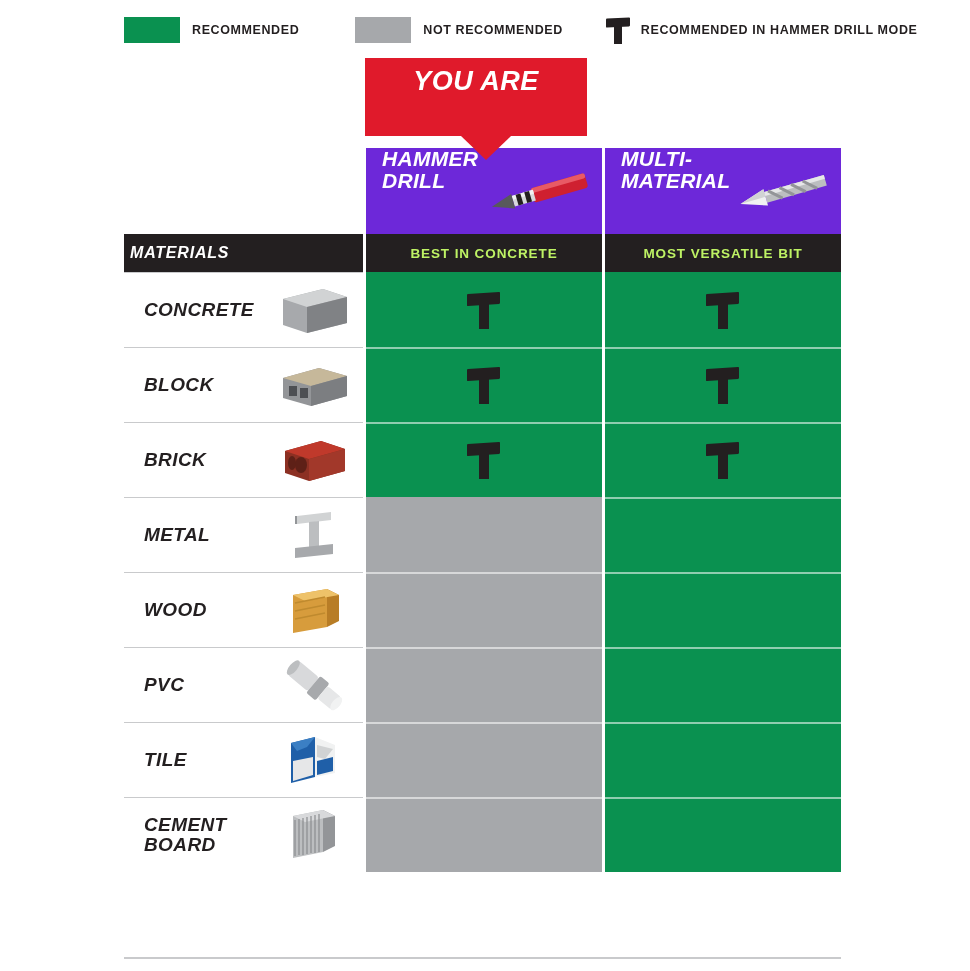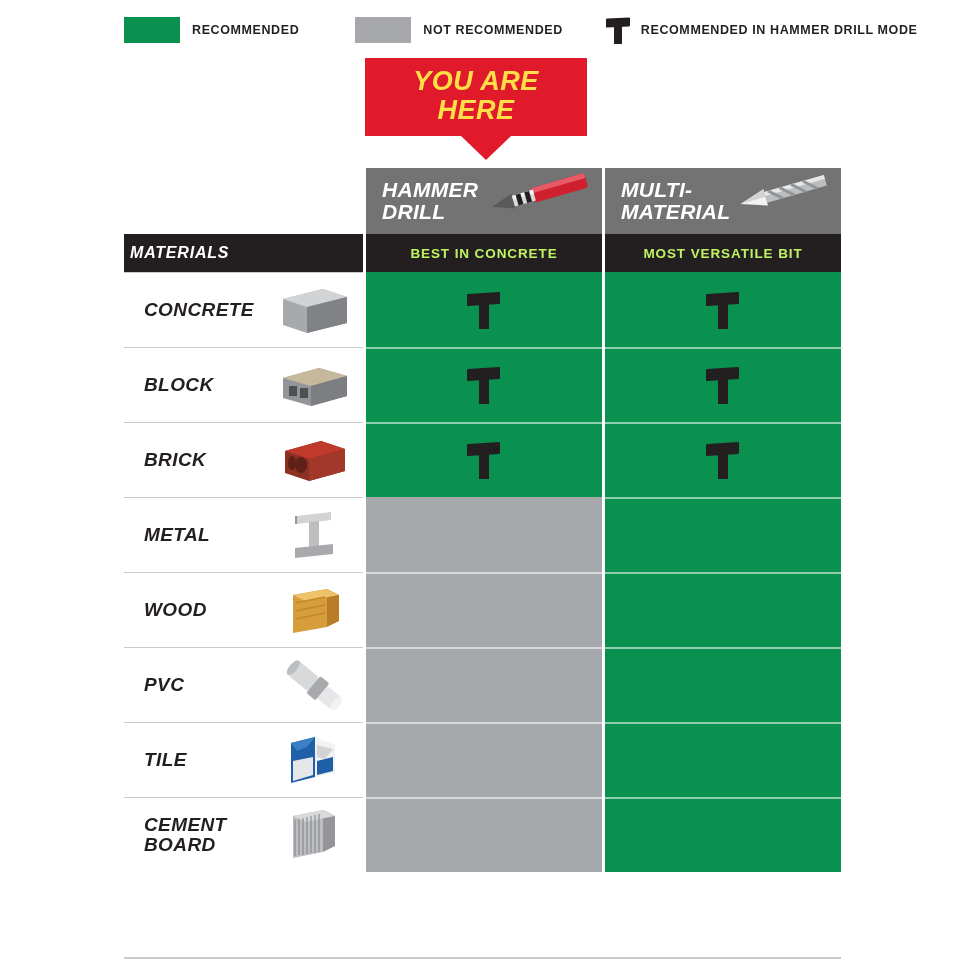--- a/index.html
+++ b/index.html
@@ -77,21 +77,21 @@
   .callout {
     position: absolute;
     left: 365px;
     top: 58px;
     width: 222px;
     height: 78px;
     background: #e01a2b;
     z-index: 5;
   }
   .callout-text {
-    color: #fde047;
+    color: #ffffff;
     font-size: 27px;
     font-weight: bold;
     font-style: italic;
     letter-spacing: 0.5px;
     text-align: center;
     line-height: 1.08;
     padding-top: 9px;
     text-transform: uppercase;
   }
   .callout-tail {
@@ -114,27 +114,26 @@
   }
   .row { display: flex; }
 
   .cell-mat { width: 239px; flex: 0 0 239px; }
   .cell-col { width: 239px; flex: 0 0 239px; }
 
   
   .hdr-row { height: 86px; }
   .hdr-blank { background: #ffffff; }
   .hdr-tool {
-    background: #737373;
-    position: relative;
-    display: flex;
-    align-items: center;
+    background: #6d28d9;
+    position: relative;
+    display: flex;
+    align-items: flex-start;
     padding-left: 16px;
     border-left: 3px solid #ffffff;
-    margin-top: 20px;
   }
   .hdr-tool-name {
     color: #ffffff;
     font-size: 21px;
     font-weight: bold;
     font-style: italic;
     line-height: 1.06;
     letter-spacing: 0.3px;
     text-transform: uppercase;
     z-index: 2;
@@ -270,21 +269,20 @@
     </div>
     <div class="legend-gap-sm"></div>
     <div class="legend-item">
       <div class="bit-glyph"></div>
       <div class="legend-label">RECOMMENDED IN HAMMER DRILL MODE</div>
     </div>
   </div>
 
   <div class="callout">
     <div class="callout-text">YOU ARE</div>
-    <div class="callout-text" style="padding-top:0">HERE</div>
     <div class="callout-tail"></div>
   </div>
 
   <div class="table">
 
     <div class="row hdr-row">
       <div class="cell-mat hdr-blank"></div>
 
       <div class="cell-col hdr-tool">
         <div class="hdr-tool-name">HAMMER

